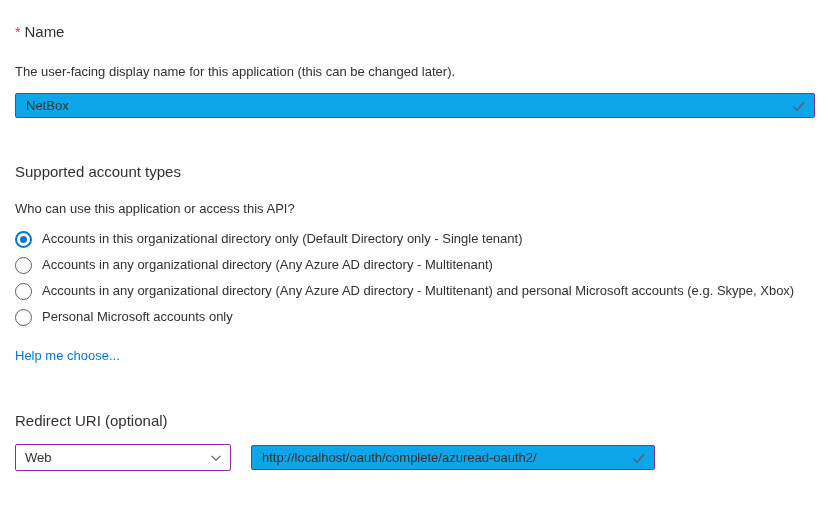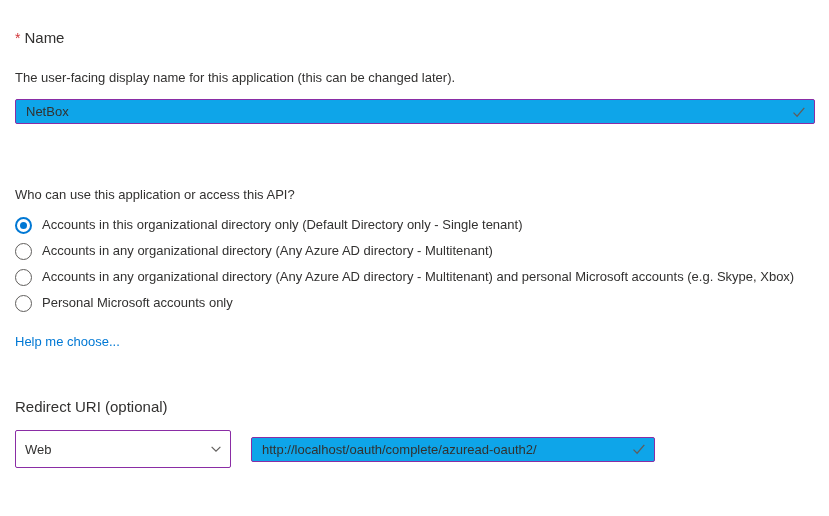--- a/index.html
+++ b/index.html
@@ -3,21 +3,21 @@
 <meta charset="utf-8">
 <style>
   * { margin: 0; padding: 0; box-sizing: border-box; }
   html, body {
     width: 829px; height: 516px;
     background: #ffffff;
     font-family: "Liberation Sans", sans-serif;
     color: #323130;
     overflow: hidden;
   }
-  .page { padding: 28px 14px 0 15px; }
+  .page { padding: 22px 14px 0 15px; }
 
   .section-title {
     font-size: 15px;
     font-weight: 400;
     line-height: 20px;
     color: #323130;
   }
   .required-star { color: #d13438; margin-right: 4px; font-size: 14px; }
 
   .desc {
@@ -89,21 +89,21 @@
   .redirect-desc { margin-top: 11px; }
 
   .uri-row {
     margin-top: 13px;
     display: flex;
     align-items: center;
   }
   .select-box {
     position: relative;
     width: 216px;
-    height: 38px;
+    height: 27px;
     border: 1px solid #8a2da5;
     border-radius: 2px;
     background: #fff;
     display: flex;
     align-items: center;
     padding: 0 26px 0 9px;
     font-size: 13px;
     color: #323130;
     cursor: pointer;
   }
@@ -136,20 +136,21 @@
     <span class="status-icon">
       <svg width="16" height="16" viewBox="0 0 16 16">
           <path d="M2.5 8.6l3.6 3.6 7.2-8.4" stroke="#605e5c" stroke-width="1.3" fill="none"></path>
         </svg>
     </span>
   </div>
 
   <div class="spacer-lg"></div>
 
   
+  <div class="section-title">Supported account types</div>
 
   <div class="question">Who can use this application or access this API?</div>
 
   <div class="radio-list">
     <div class="radio-row">
       <span class="radio selected">
           <span class="dot"></span>
         </span>
       <span class="radio-label">Accounts in this organizational directory only (Default Directory only - Single tenant)</span>
     </div>

